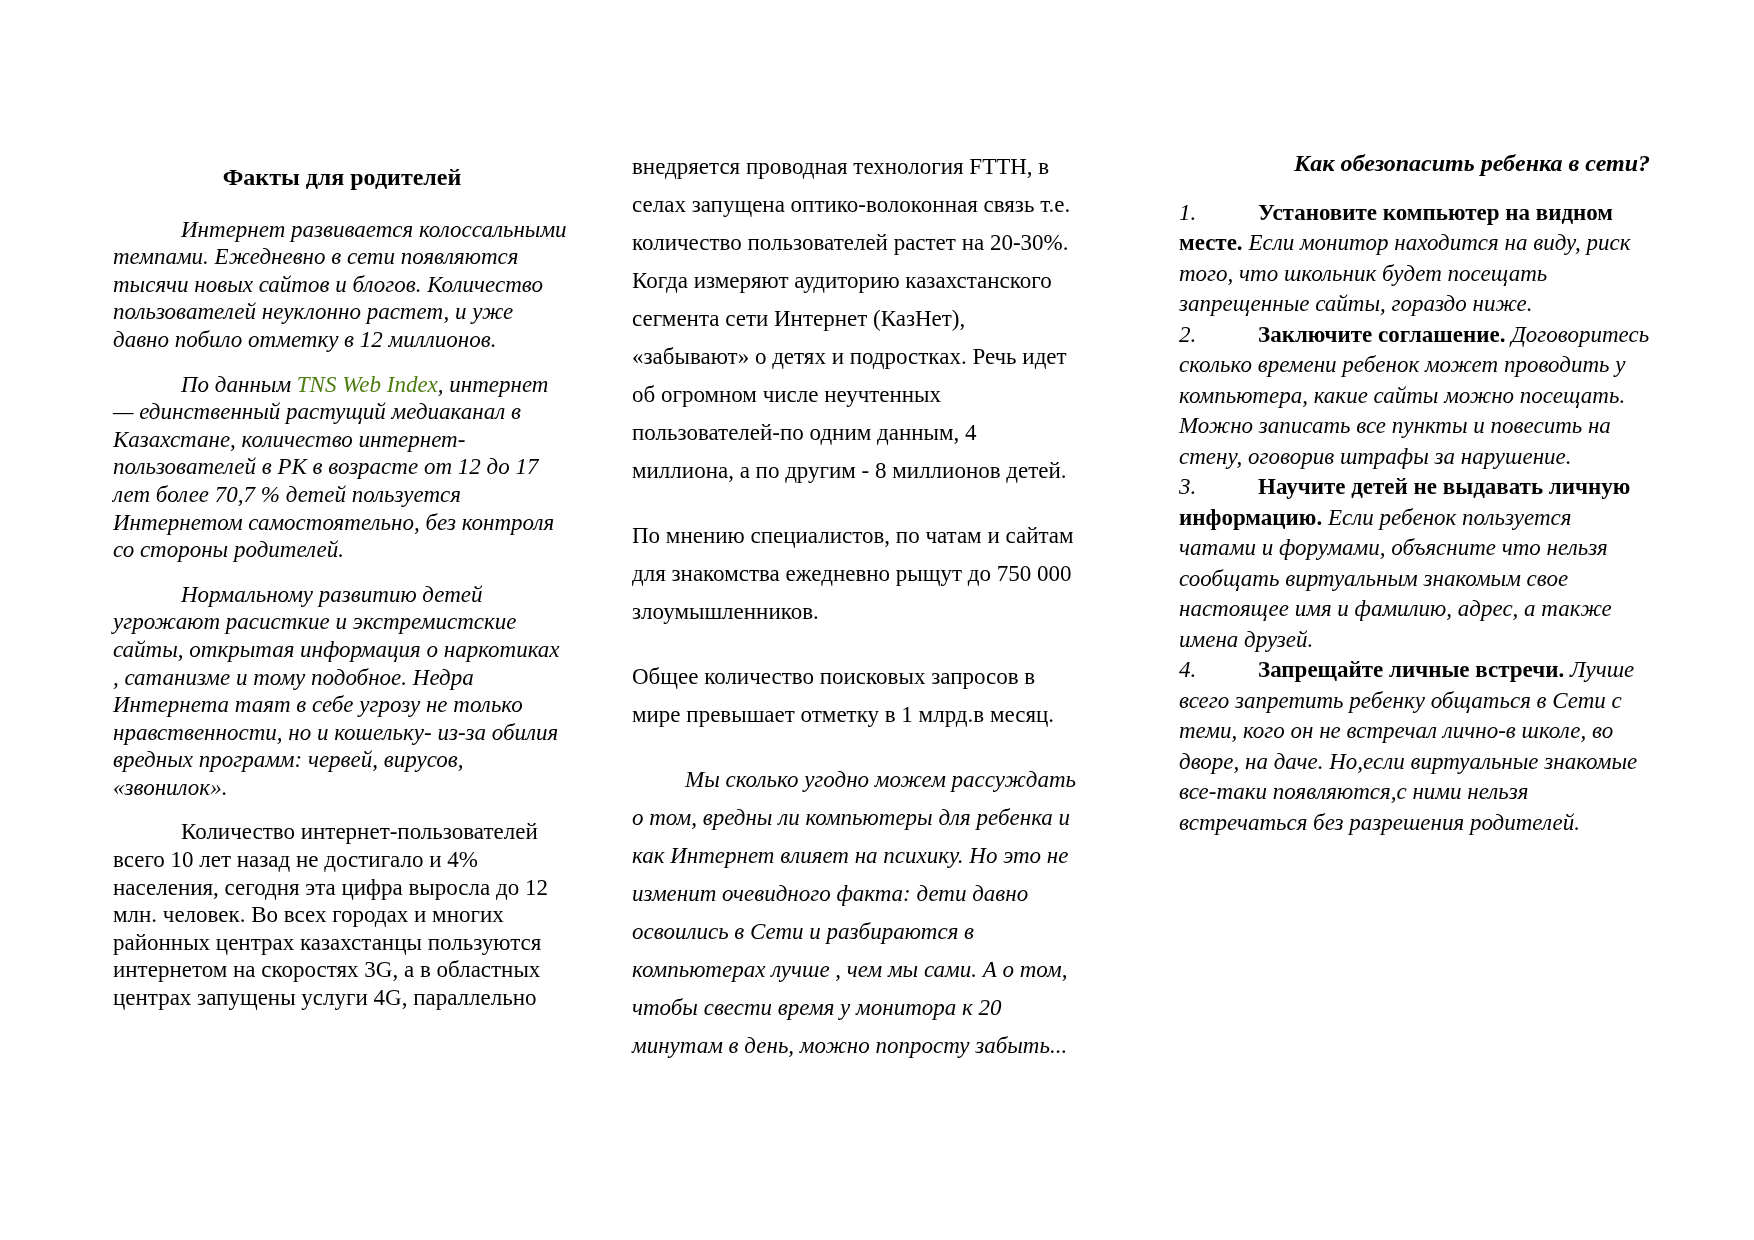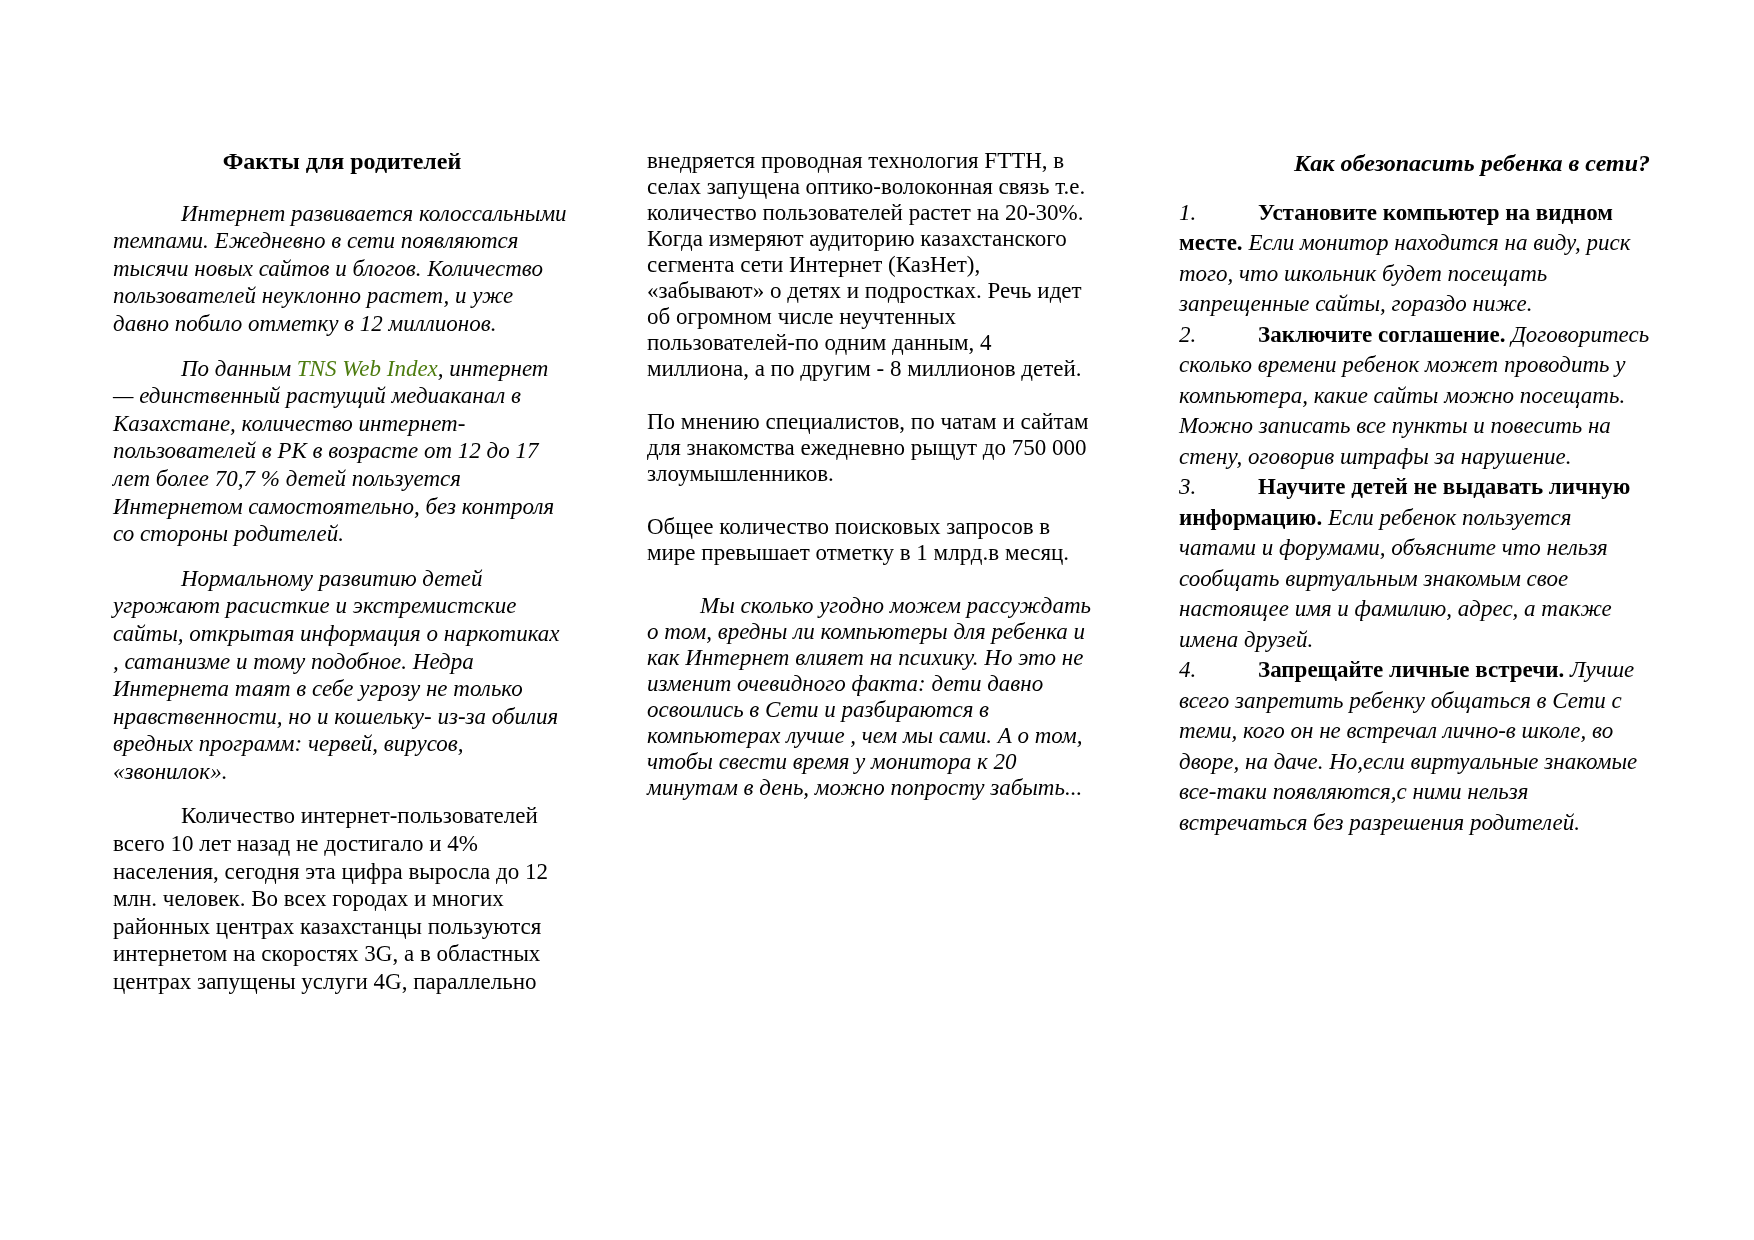--- a/index.html
+++ b/index.html
@@ -23,36 +23,37 @@
     top: 148px;
     font-size: 23px;
   }
   .col p { margin: 0; }
 
   
   #col1 {
     left: 113px;
     width: 458px;
     line-height: 27.6px;
+    margin-top: 16px;
   }
   #col1 p { margin-bottom: 17px; }
   .col1-title {
     font-weight: bold;
     font-size: 24px;
     text-align: center;
     margin: 0 0 24px 0 !important;
   }
   .ital { font-style: italic; }
   .findent { text-indent: 68px; }
 
   
   #col2 {
-    left: 647px;
+    left: 632px;
     width: 445px;
-    line-height: 26px;
+    line-height: 38px;
   }
   #col2 p { margin-bottom: 27px; }
   #col2 .block-ind { }
   #col2 .small-ind { text-indent: 53px; }
   #col2 .presp { white-space: pre-wrap; }
 
   
   #col3 {
     left: 1179px;
     width: 471px;

